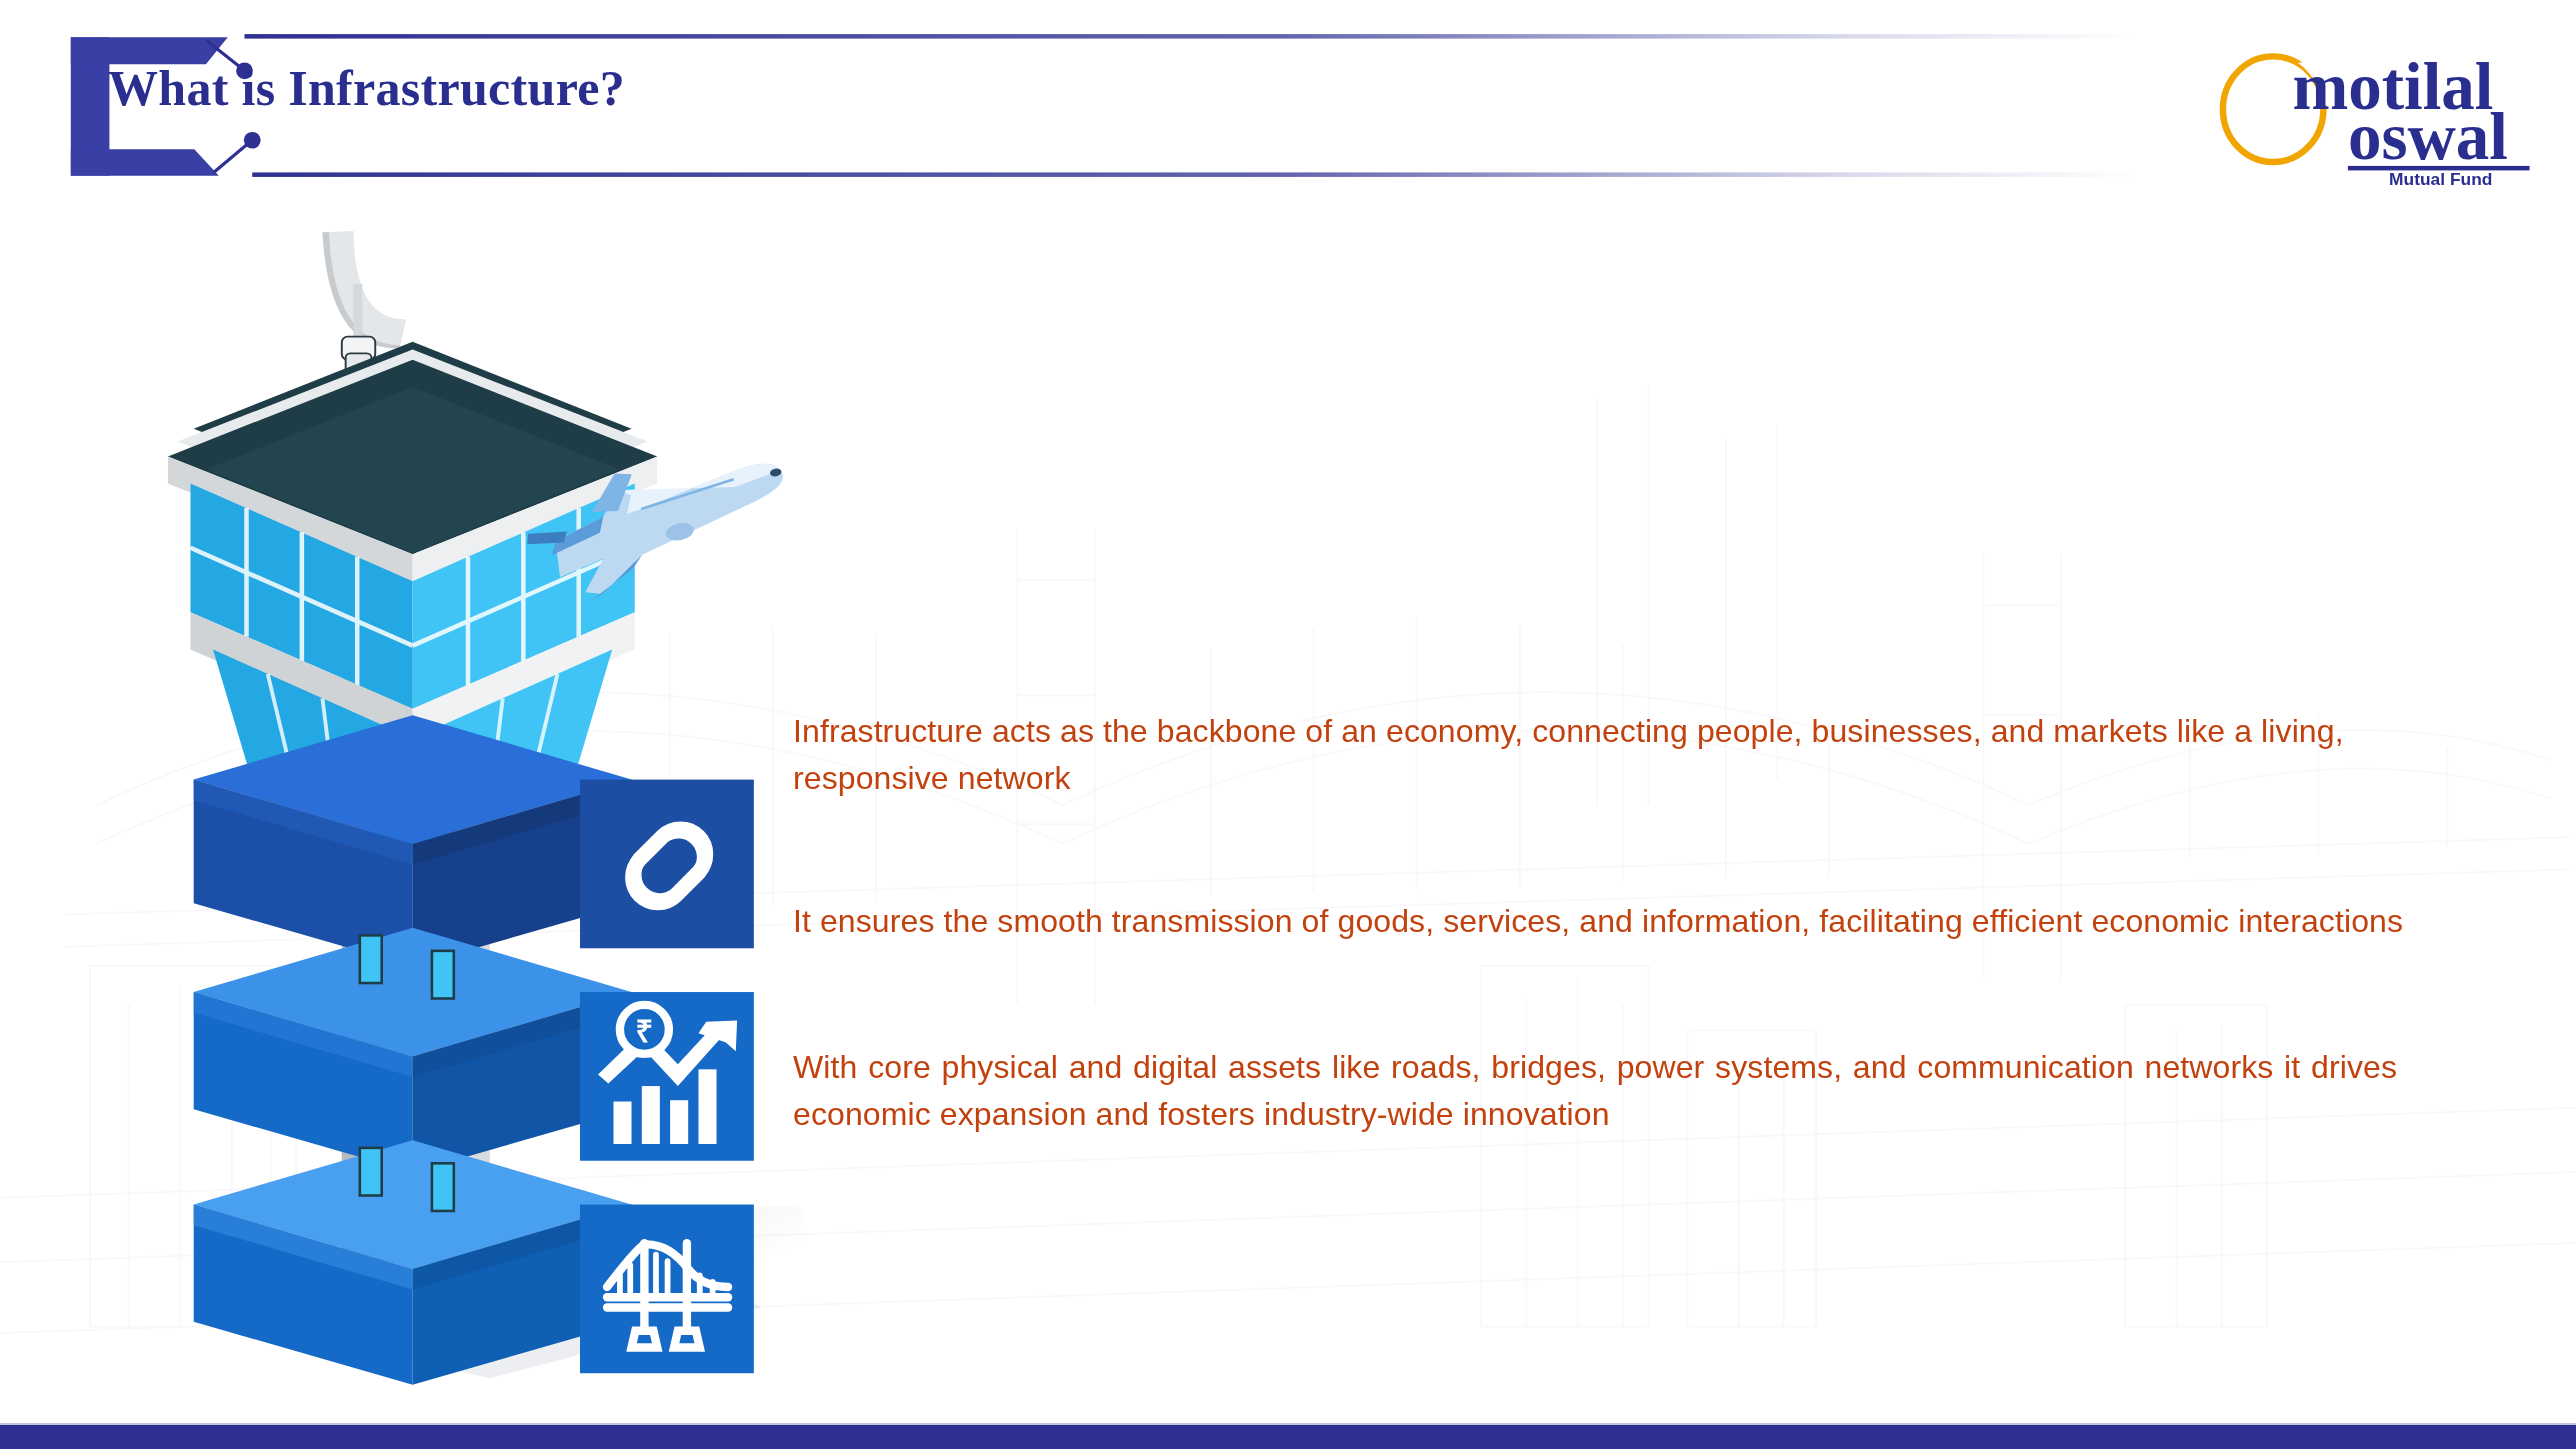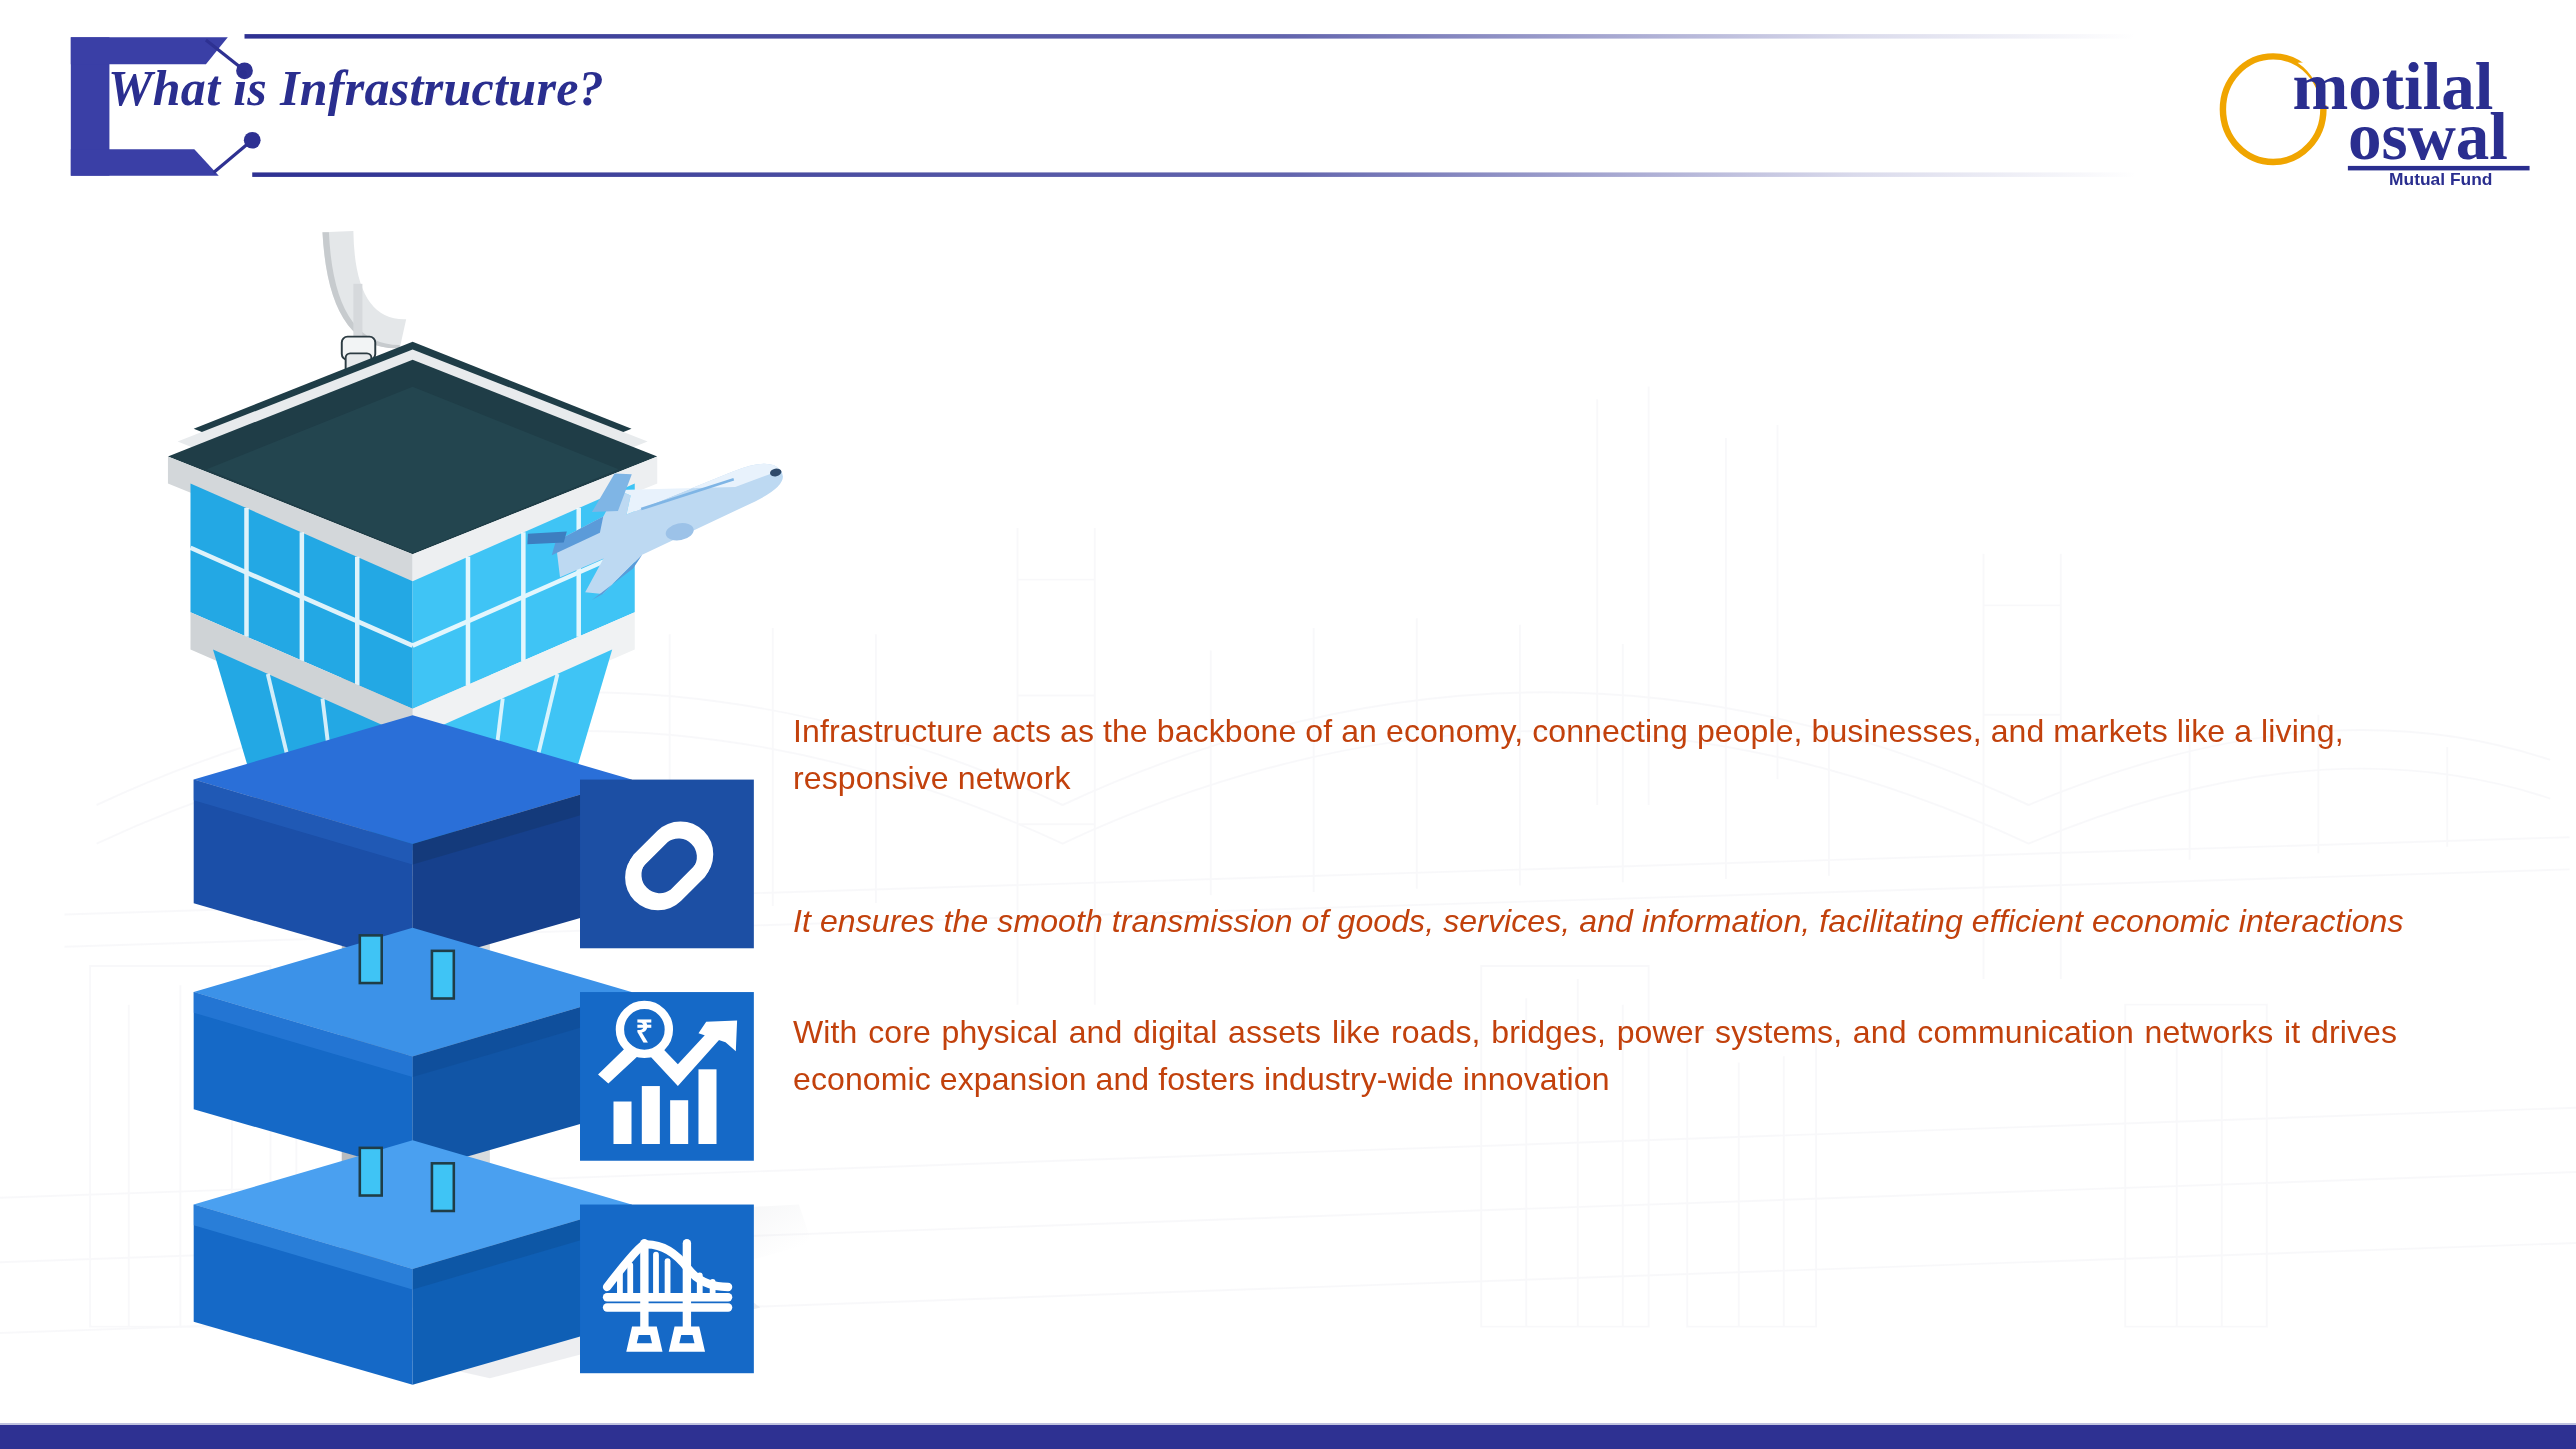--- a/index.html
+++ b/index.html
@@ -23,40 +23,39 @@
   .page-title {
     position:absolute;
     left:108px; top:59px;
     font-family:"Liberation Serif", serif;
     font-weight:bold;
     font-size:50px;
     letter-spacing:0.3px;
     color:#2A2E8F;
     white-space:nowrap;
     z-index:6;
-    font-style:italic;
   }
 
   
   .logo { position:absolute; right:40px; top:33px; width:335px; height:155px; z-index:6; }
 
   
   .illustration { position:absolute; left:129px; top:213px; width:799px; height:1204px; z-index:3; }
 
   
   .content { position:absolute; left:793px; top:708px; width:1623px; z-index:4; }
   .para {
     font-family:"Liberation Sans", sans-serif;
     font-size:32px;
     line-height:1.48;
     color:#c2410c;
     letter-spacing:0.1px;
   }
   .para.p1 { margin-bottom:95px; }
-  .para.p2 { margin-bottom:64px;font-style:italic; }
+  .para.p2 { margin-bottom:99px; }
   .para.p3 { text-align:justify; width:1604px; }
 
   
   .footer {
     position:absolute; left:0; bottom:0; width:2576px; height:24.5px;
     background:#2E3192; z-index:7;
   }
   .footer-hairline {
     position:absolute; left:0; bottom:24.5px; width:2576px; height:1.9px;
     background:#8C8FC6; opacity:.55; z-index:7;

